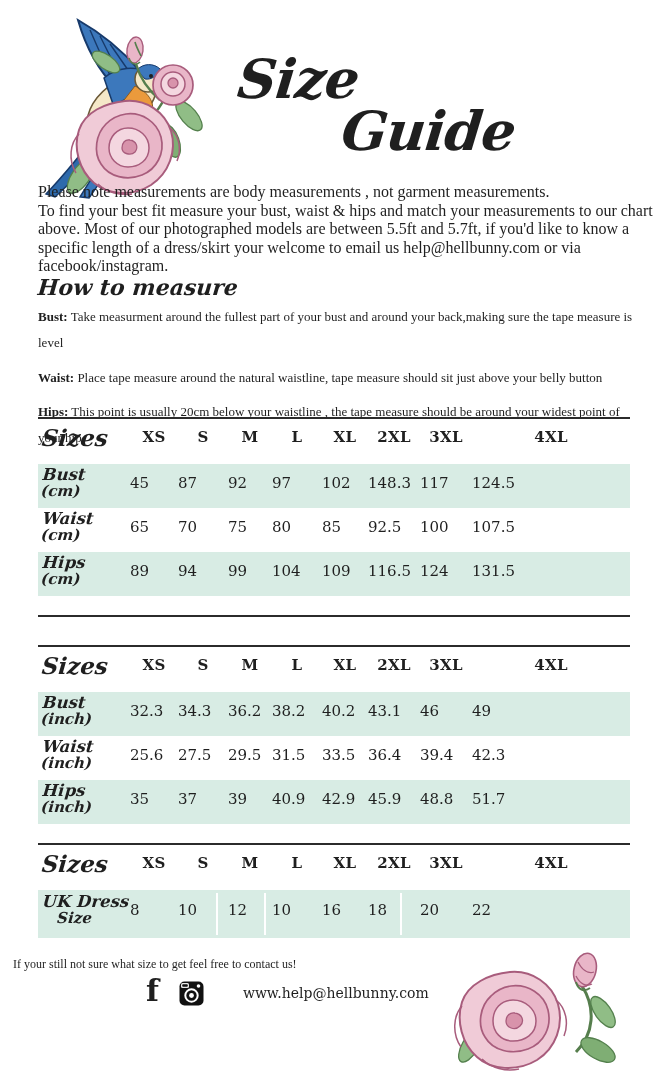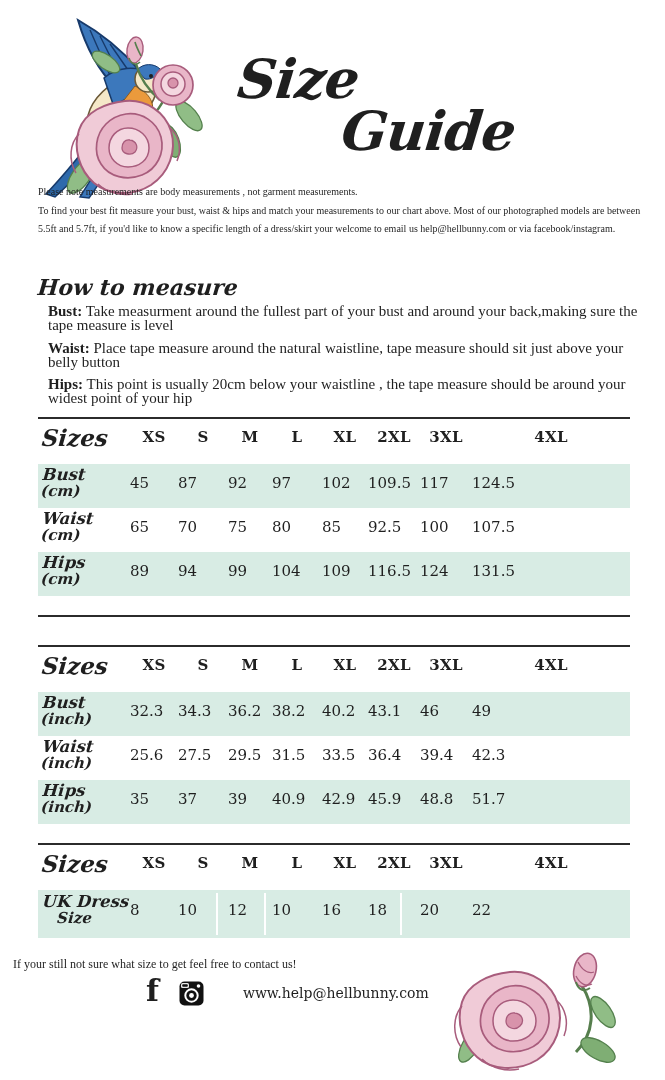--- a/index.html
+++ b/index.html
@@ -15,27 +15,27 @@
   }
   
   .illus-top{position:absolute;left:18px;top:8px;width:200px;height:200px;}
   .title-word{
     position:absolute;font-family:"DejaVu Serif",serif;font-style:italic;font-weight:700;
     font-size:54px;line-height:1;letter-spacing:-1px;transform:skewX(-6deg);
   }
   .title-word.w1{left:238px;top:52px;}
   .title-word.w2{left:342px;top:104px;}
   
-  .intro{position:absolute;left:38px;top:183px;width:618px;font-size:10px;line-height:18.6px;}
+  .intro{position:absolute;left:38px;top:183px;width:618px;font-size:16px;line-height:18.6px;}
   
   .how-heading{
     position:absolute;left:38px;top:274px;font-family:"DejaVu Serif",serif;
     font-style:italic;font-weight:700;font-size:22px;transform:skewX(-5deg);
   }
-  .measure-list{position:absolute;left:48px;top:304px;width:600px;font-size:15px;line-height:14px;}
+  .measure-list{position:absolute;left:38px;top:304px;width:600px;font-size:13px;line-height:26px;}
   .measure-item{margin-bottom:8.5px;}
   .measure-item b{font-weight:700;}
   
   .size-table{position:absolute;left:38px;width:592px;border-top:2px solid var(--rule);}
   .t-row{display:grid;grid-template-columns:92px 48px 50px 44px 50px 46px 52px 52px 1fr;align-items:center;}
   .t-head{height:45px;}
   .t-data{height:44px;position:relative;}
   .t-data.tall{height:48px;}
   .t-data.shaded{background:var(--mint);}
   .cell{font-family:"DejaVu Serif",serif;font-size:15px;}
@@ -135,21 +135,21 @@
       <div class="t-row t-data shaded">
         <div class="cell row-label">
           <div class="">Bust</div>
           <div class="unit">(cm)</div>
         </div>
         <div class="cell val-cell">45</div>
         <div class="cell val-cell">87</div>
         <div class="cell val-cell">92</div>
         <div class="cell val-cell">97</div>
         <div class="cell val-cell">102</div>
-        <div class="cell val-cell">109.5</div>
+        <div class="cell val-cell">148.3</div>
         <div class="cell val-cell">117</div>
         <div class="cell val-cell">124.5</div>
         <div class="cell"></div>
       </div>
       <div class="t-row t-data">
         <div class="cell row-label">
           <div class="">Waist</div>
           <div class="unit">(cm)</div>
         </div>
         <div class="cell val-cell">65</div>

